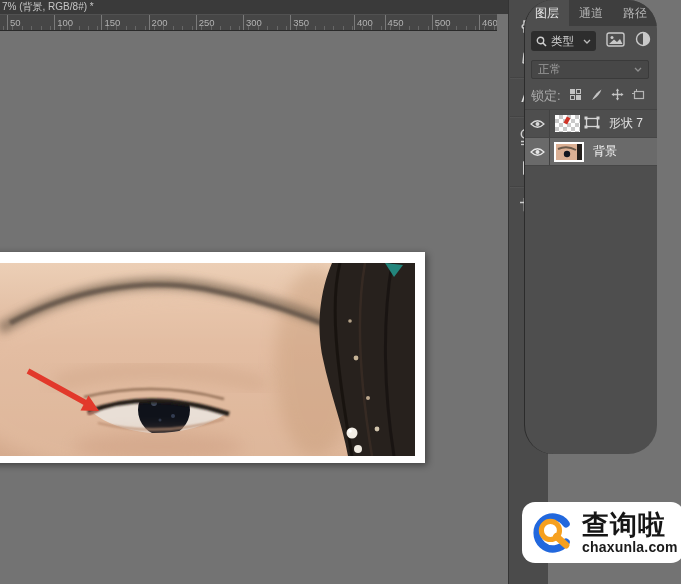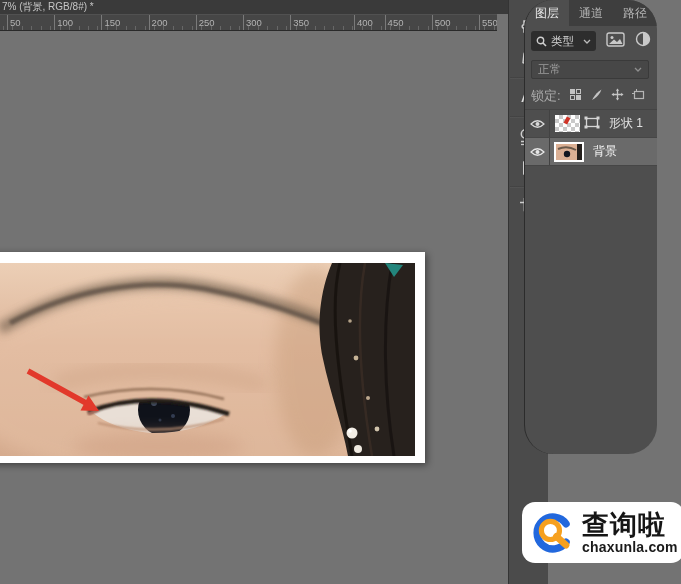--- a/index.html
+++ b/index.html
@@ -87,21 +87,21 @@
     <span class="ruler-num" style="left: 10px;">50</span>
         <span class="ruler-num" style="left: 57.2px;">100</span>
         <span class="ruler-num" style="left: 104.4px;">150</span>
         <span class="ruler-num" style="left: 151.6px;">200</span>
         <span class="ruler-num" style="left: 198.8px;">250</span>
         <span class="ruler-num" style="left: 246px;">300</span>
         <span class="ruler-num" style="left: 293.2px;">350</span>
         <span class="ruler-num" style="left: 357px;">400</span>
         <span class="ruler-num" style="left: 387.6px;">450</span>
         <span class="ruler-num" style="left: 434.8px;">500</span>
-        <span class="ruler-num" style="left: 482px;">550</span>
+        <span class="ruler-num" style="left: 482px;">460</span>
       </div>
   </div>
 
   <div class="photo-doc">
     <div class="photo">
       <svg width="415" height="193" viewBox="0 0 415 193">
         <defs>
           <linearGradient id="skin" x1="0" y1="0" x2="0" y2="1">
             <stop offset="0" stop-color="#eccfb6"></stop>
               <stop offset="0.45" stop-color="#ddb59a"></stop>
@@ -298,21 +298,21 @@
       </span>
       <span class="badge">
         <svg width="16" height="13" viewBox="0 0 16 13">
           <rect x="2.5" y="2.5" width="11" height="8" fill="none" stroke="#d5d5d5" stroke-width="1.3"></rect>
           <rect x="0.5" y="0.5" width="3" height="3" fill="#d5d5d5"></rect>
           <rect x="12.5" y="0.5" width="3" height="3" fill="#d5d5d5"></rect>
           <rect x="0.5" y="9.5" width="3" height="3" fill="#d5d5d5"></rect>
           <rect x="12.5" y="9.5" width="3" height="3" fill="#d5d5d5"></rect>
         </svg>
       </span>
-      <span class="layer-name">形状 1</span>
+      <span class="layer-name">形状 7</span>
     </div>
 
     <div class="layer-row selected">
       <span class="vis-cell">
         <svg width="15" height="10" viewBox="0 0 15 10">
           <path d="M1 5 Q7.5 -1.5 14 5 Q7.5 11.5 1 5 Z" fill="none" stroke="#e6e6e6" stroke-width="1.2"></path>
           <circle cx="7.5" cy="5" r="2" fill="#e6e6e6"></circle>
         </svg>
       </span>
       <span class="thumb-photo">

